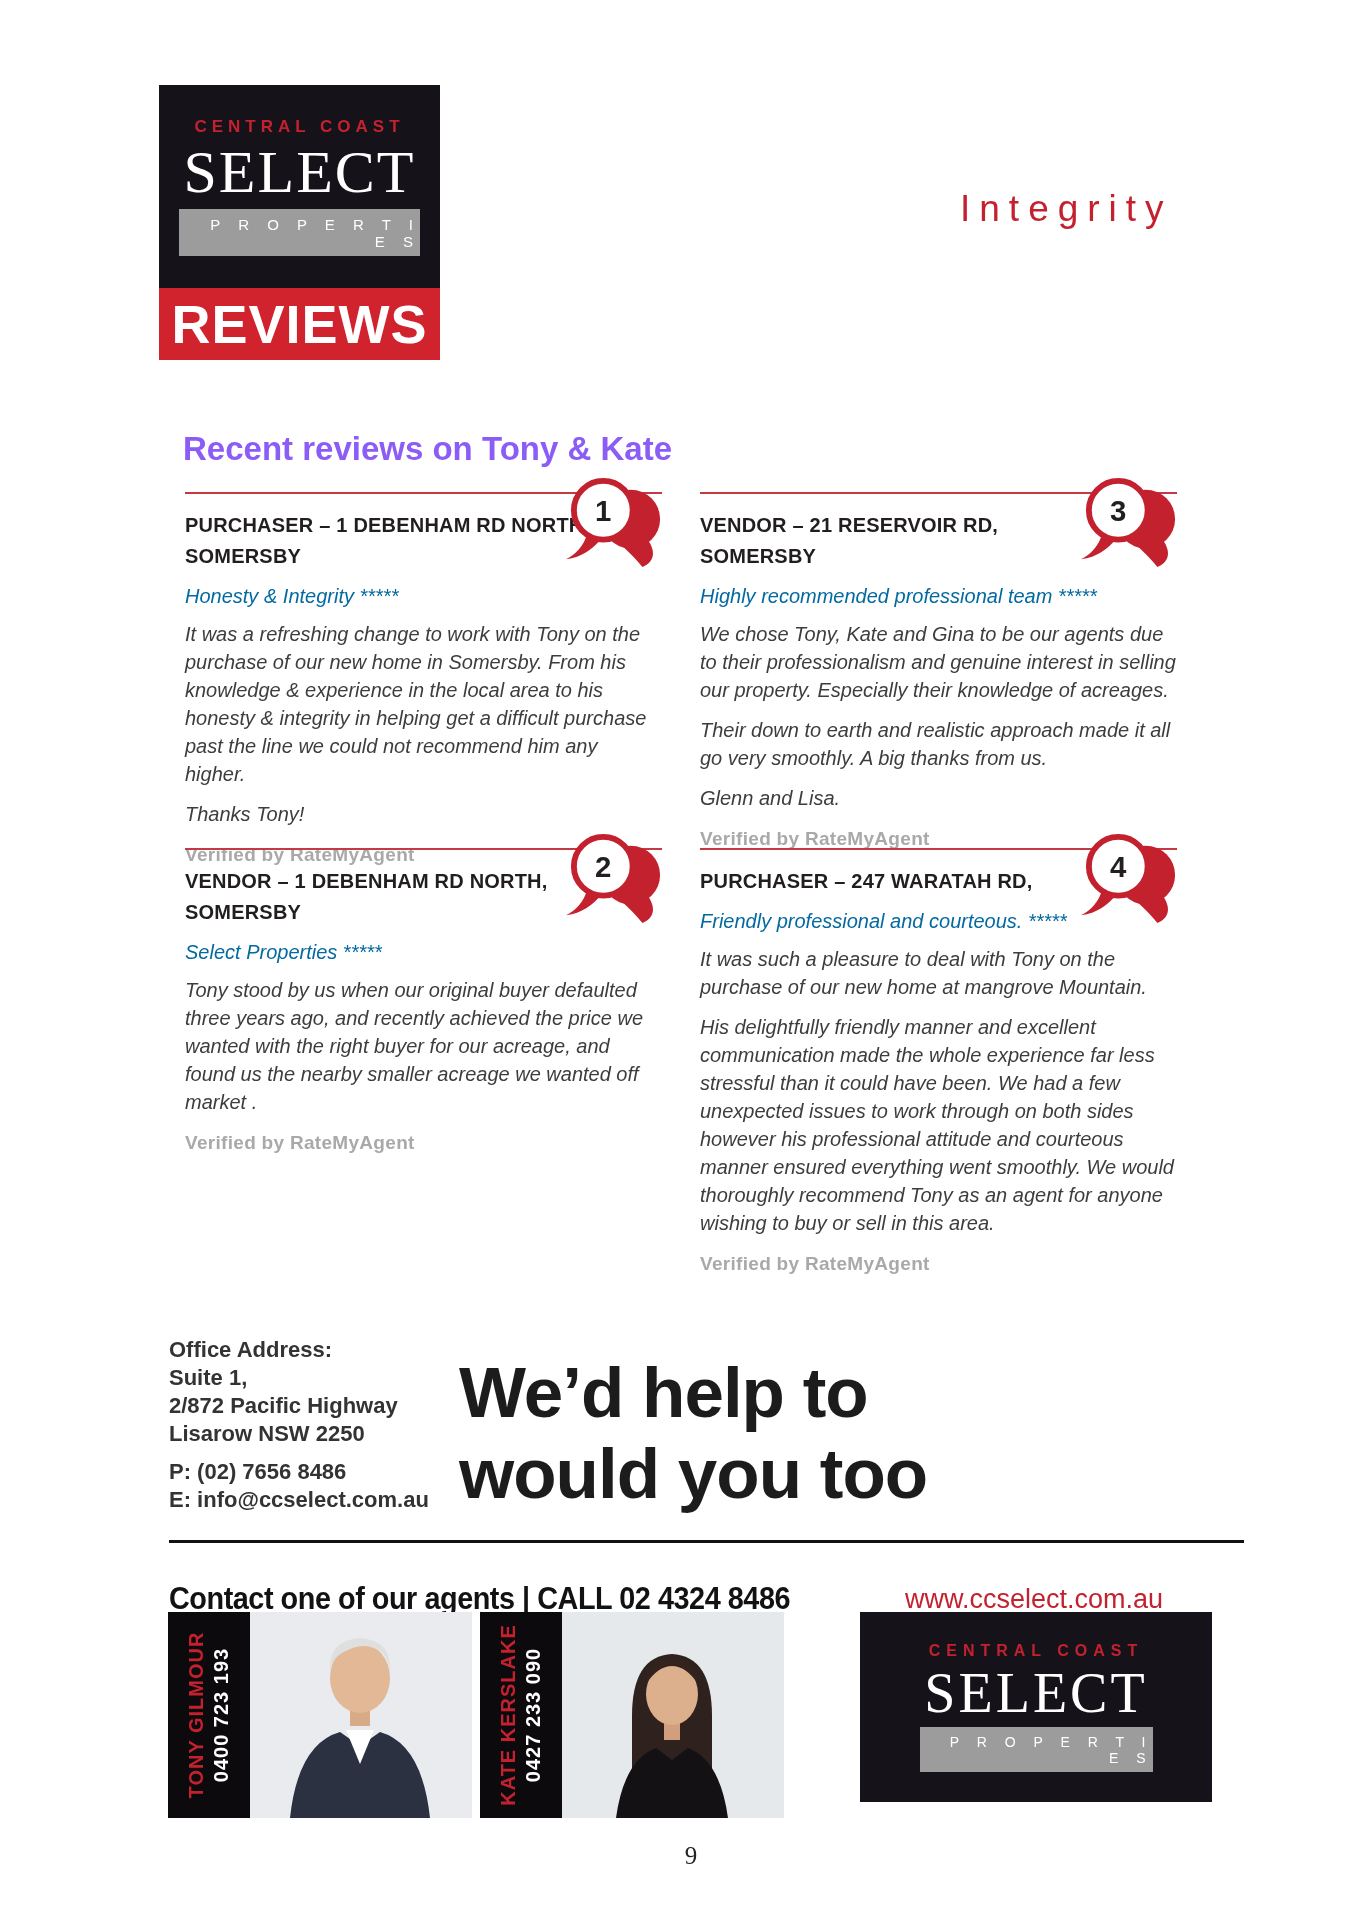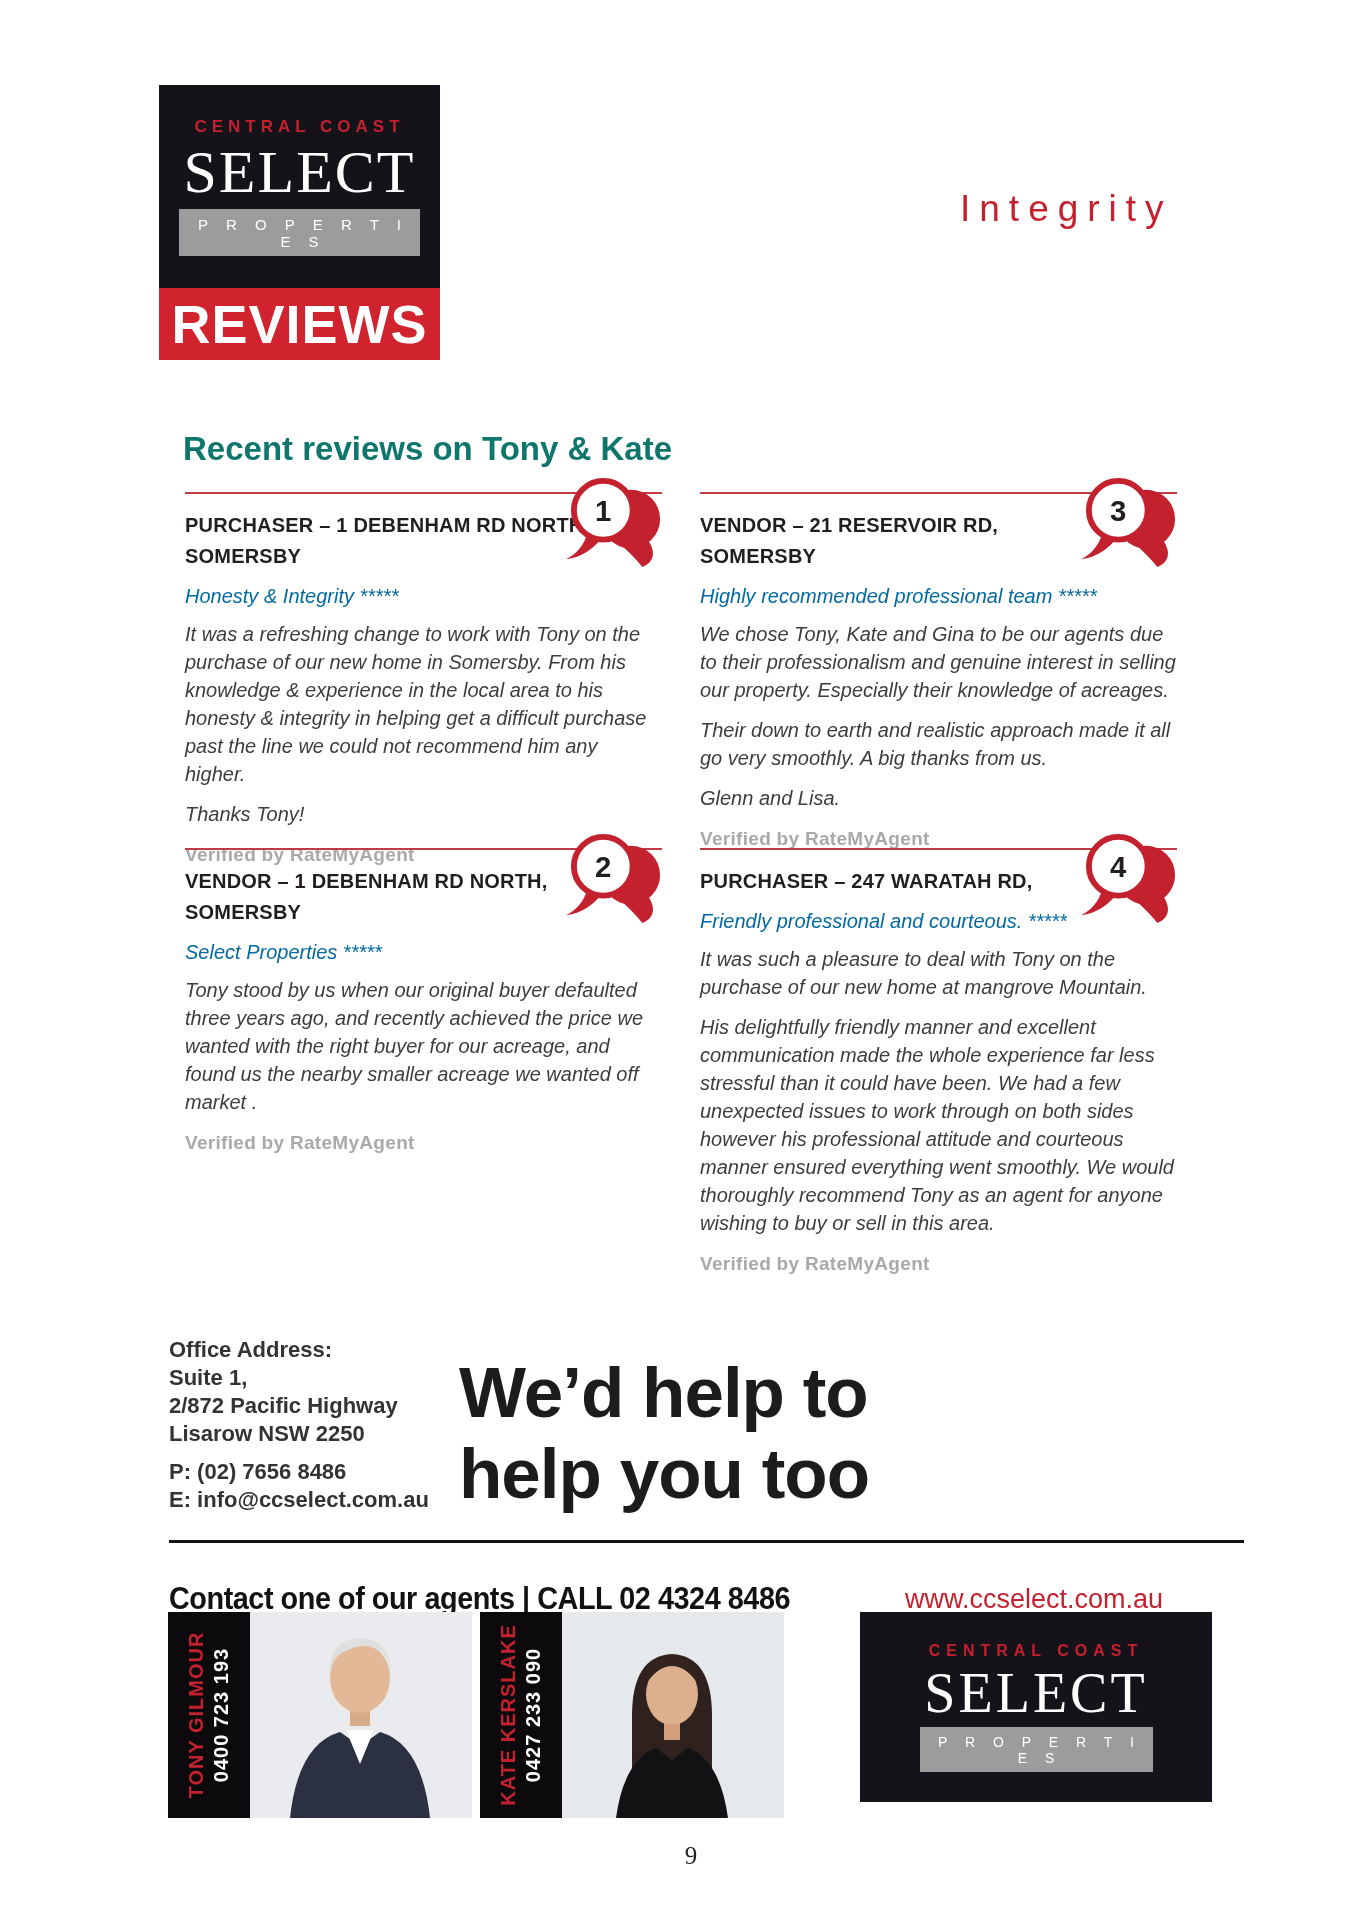--- a/index.html
+++ b/index.html
@@ -8,28 +8,28 @@
     font-family:"Liberation Sans",sans-serif;overflow:hidden;color:#231f20;margin-left:12px;
   }
   
   .logo-top{position:absolute;left:147px;top:85px;width:281px;}
   .logo-black{background:#16121a;height:203px;display:flex;flex-direction:column;
     align-items:center;justify-content:center;}
   .logo-cc{color:#c4212f;font-size:17px;font-weight:bold;letter-spacing:5px;}
   .logo-select{font-family:"Liberation Serif",serif;color:#fff;font-size:60px;
     letter-spacing:2px;line-height:1;margin-top:5px;}
   .logo-props{background:#9c9c9c;color:#fff;font-size:15px;letter-spacing:7px;
-    text-align:center;padding:7px 0 6px 7px;margin-top:7px;width:234px;}
+    text-align:right;padding:7px 0 6px 7px;margin-top:7px;width:234px;}
   .banner-reviews{background:#d0232e;color:#fff;font-weight:bold;font-size:54px;
     height:72px;display:flex;align-items:center;justify-content:center;letter-spacing:1px;}
   
   .integrity{position:absolute;left:948px;top:188px;color:#c4212f;font-size:37px;
     letter-spacing:9px;font-weight:400;}
   
-  .heading{position:absolute;left:171px;top:430px;font-size:33px;font-weight:bold;color:#0f766e;}
+  .heading{position:absolute;left:171px;top:430px;font-size:33px;font-weight:bold;color:#8b5cf6;}
   
   .review{position:absolute;width:477px;}
   .review .rule{height:2px;background:#c23b44;}
   .rv-title{margin-top:16px;font-size:20px;font-weight:bold;line-height:31px;
     color:#221e1f;letter-spacing:0.2px;padding-right:100px;}
   .rv-title div{white-space:nowrap;}
   .rv-sub{margin-top:13px;font-style:italic;font-size:20px;color:#0369a1;}
   .rv-body p{margin:12px 0 0 0;font-style:italic;font-size:20px;line-height:28px;color:#3d3d3d;}
   .rv-verified{margin-top:16px;font-size:19px;font-weight:bold;color:#a9a9a9;letter-spacing:0.3px;}
   .bubble{position:absolute;right:-6px;top:-18px;width:104px;height:96px;}
@@ -175,21 +175,21 @@
         <div>2/872 Pacific Highway</div>
         <div>Lisarow NSW 2250</div>
       </div>
     <div class="gap"></div>
     <div>P: (02) 7656 8486</div>
     <div>E: info@ccselect.com.au</div>
   </div>
 
   <div class="cta">
     <div>We’d help to</div>
-    <div>help you too</div>
+    <div>would you too</div>
   </div>
 
   <div class="divider"></div>
   <div class="contact">Contact one of our agents | CALL 02 4324 8486</div>
   <div class="site-url">www.ccselect.com.au</div>
 
   <div class="card" id="card1">
     <div class="strip">
       <div class="strip-rot">
         <div class="agent-name">TONY GILMOUR</div>

